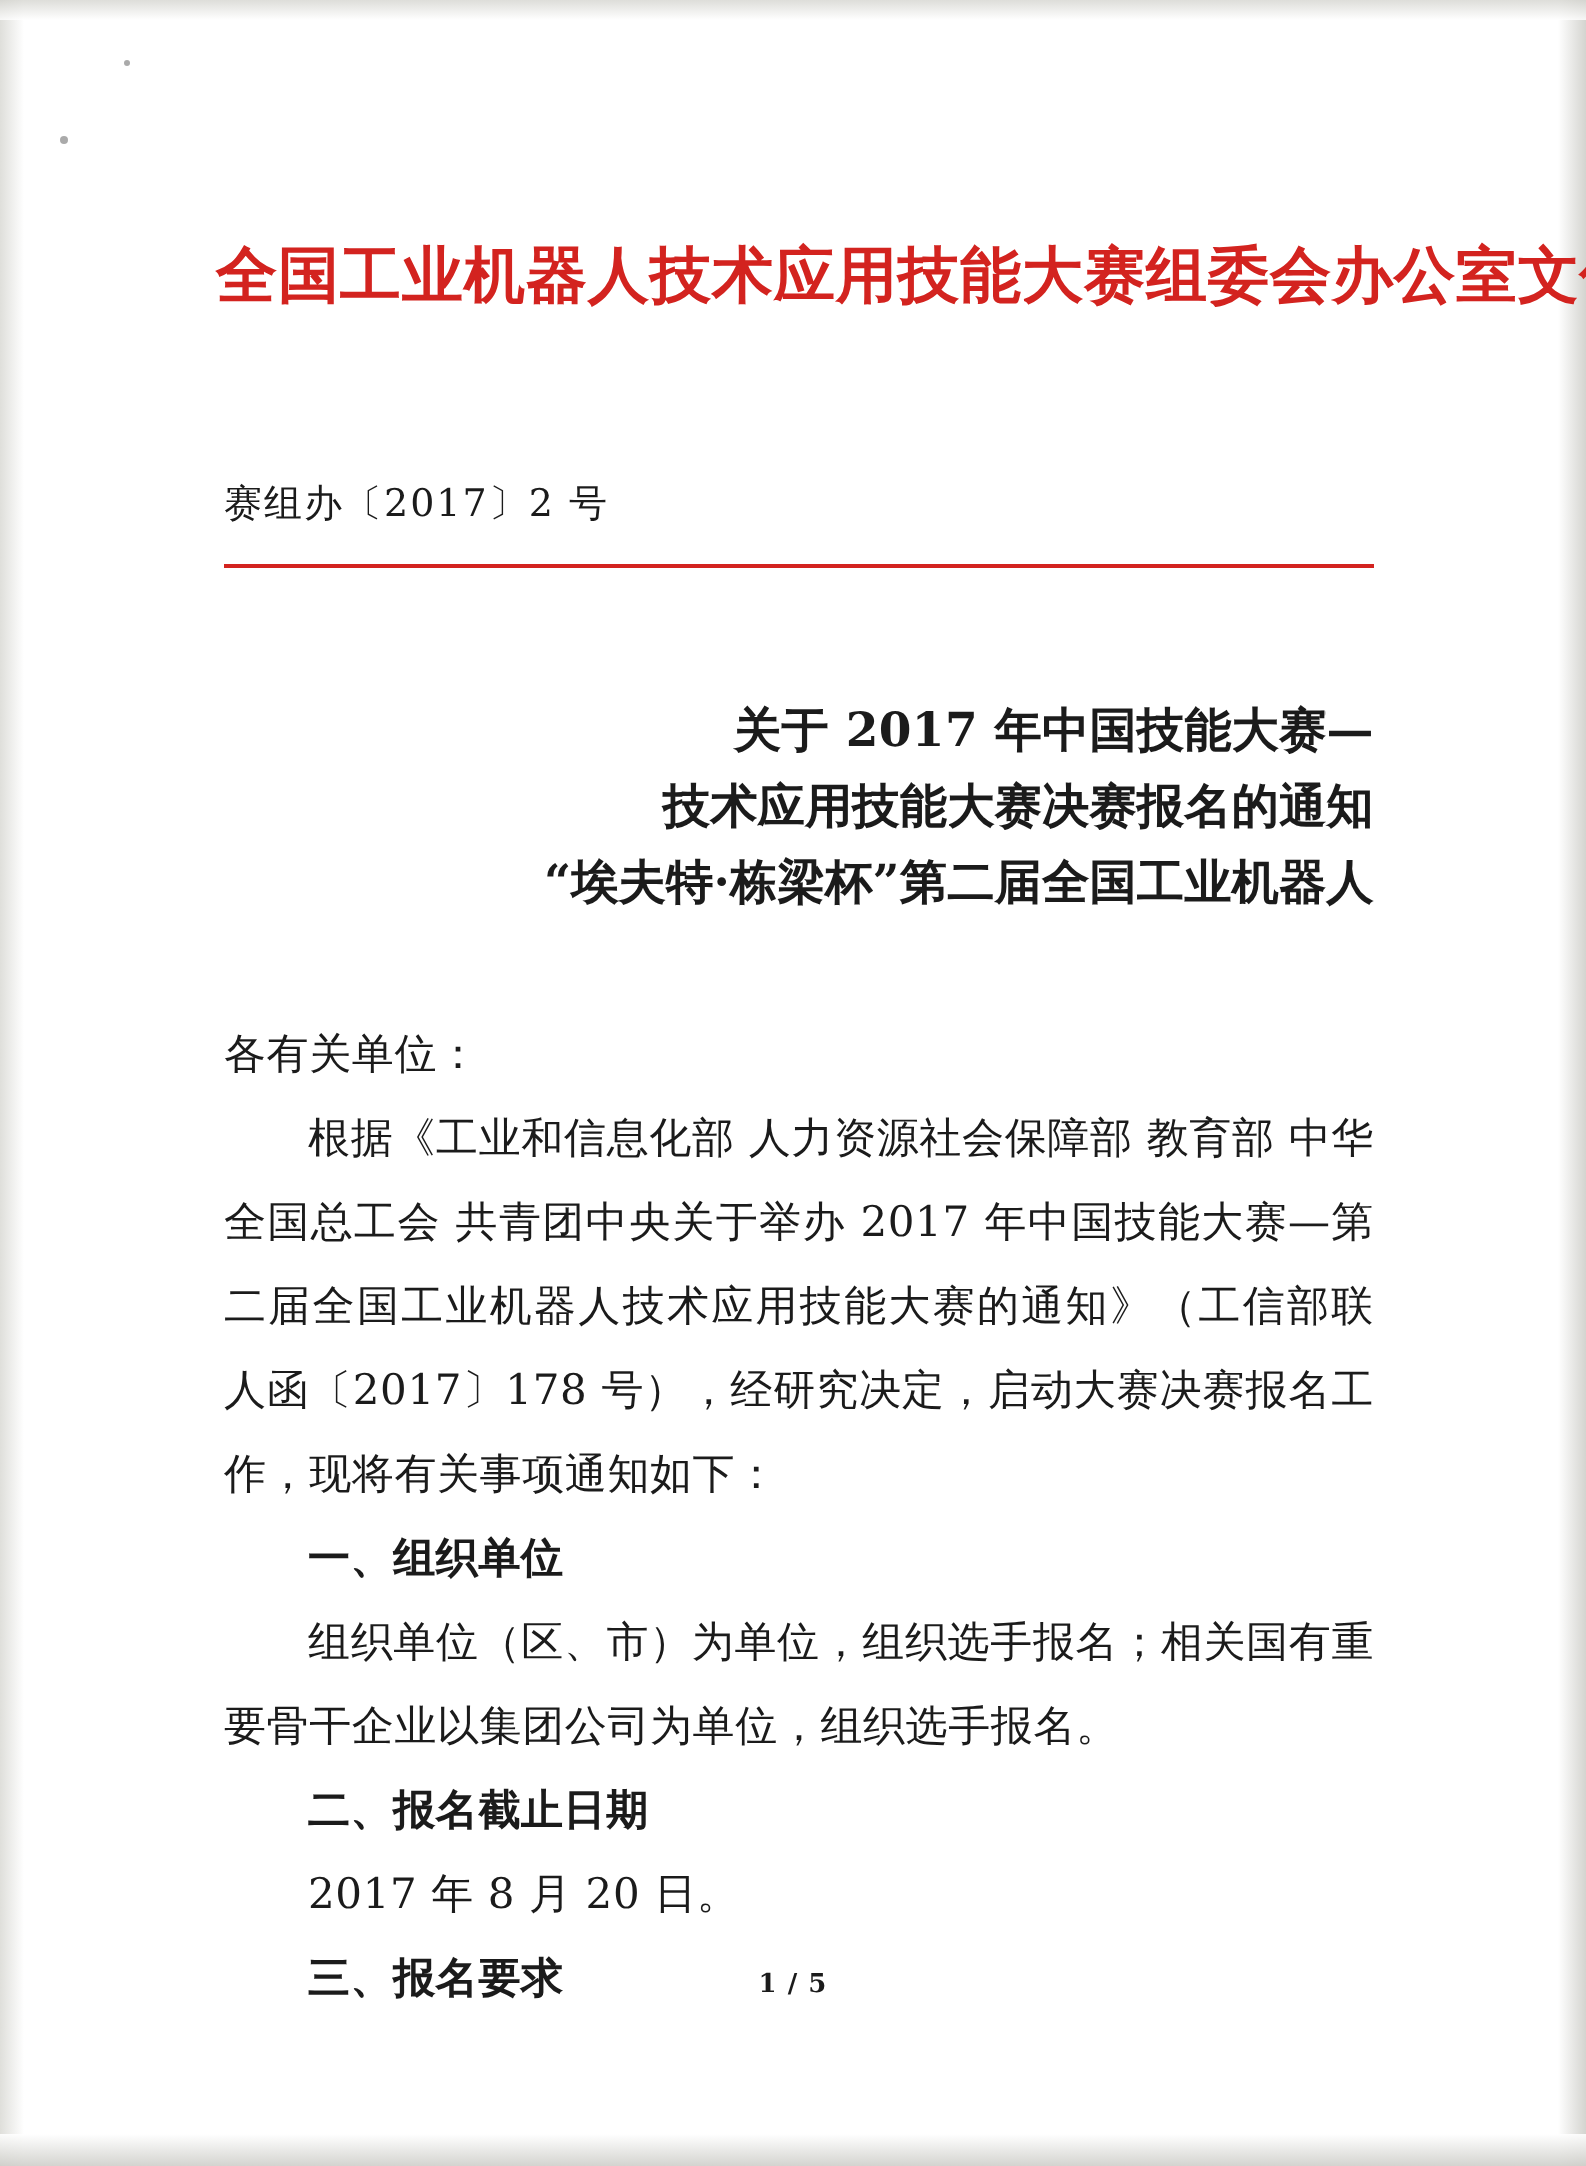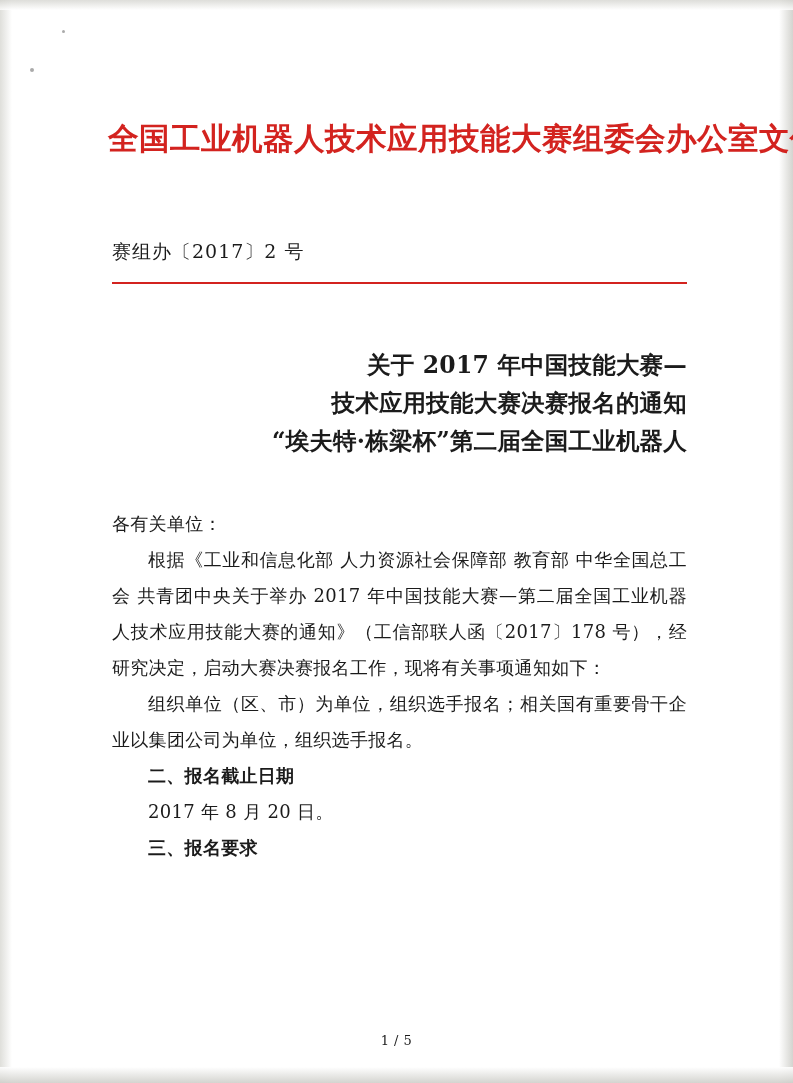--- a/index.html
+++ b/index.html
@@ -88,21 +88,21 @@
     font-size: 23.5px;
     line-height: 1.62;
     font-family: "DejaVu Serif", "Liberation Serif", serif;
     letter-spacing: 0.2px;
   }
   .title-block div {
     white-space: nowrap;
   }
   .content {
     margin-top: 46px;
-    font-size: 18px;
+    font-size: 21px;
     line-height: 2.0;
     letter-spacing: 0.3px;
   }
   .p-flush {
     text-indent: 0;
   }
   .p-indent {
     text-indent: 2em;
   }
   .p-just {
@@ -110,24 +110,24 @@
     text-justify: inter-ideograph;
   }
   .heading {
     text-indent: 2em;
     font-weight: bold;
   }
   .page-number {
     position: absolute;
     left: 0;
     right: 0;
-    top: 1033px;
+    top: 985px;
     text-align: center;
     font-size: 13px;
-    font-weight: normal;
+    font-weight: bold;
     letter-spacing: 0.5px;
     font-family: "DejaVu Serif", "Liberation Serif", serif;
   }
 </style>
 </head>
 <body>
 
 <div class="page">
 
   <div class="scan-edge-left"></div>
@@ -152,20 +152,21 @@
       <div>技术应用技能大赛决赛报名的通知</div>
       <div>“埃夫特·栋梁杯”第二届全国工业机器人</div>
     </div>
 
     <div class="content">
 
       <div class="p-flush">各有关单位：</div>
 
       <div class="p-indent p-just">根据《工业和信息化部 人力资源社会保障部 教育部 中华全国总工会 共青团中央关于举办 2017 年中国技能大赛—第二届全国工业机器人技术应用技能大赛的通知》（工信部联人函〔2017〕178 号），经研究决定，启动大赛决赛报名工作，现将有关事项通知如下：</div>
 
+      <div class="heading">一、组织单位</div>
 
       <div class="p-indent p-just">组织单位（区、市）为单位，组织选手报名；相关国有重要骨干企业以集团公司为单位，组织选手报名。</div>
 
       <div class="heading">二、报名截止日期</div>
 
       <div class="p-indent">2017 年 8 月 20 日。</div>
 
       <div class="heading">三、报名要求</div>
 
     </div>

